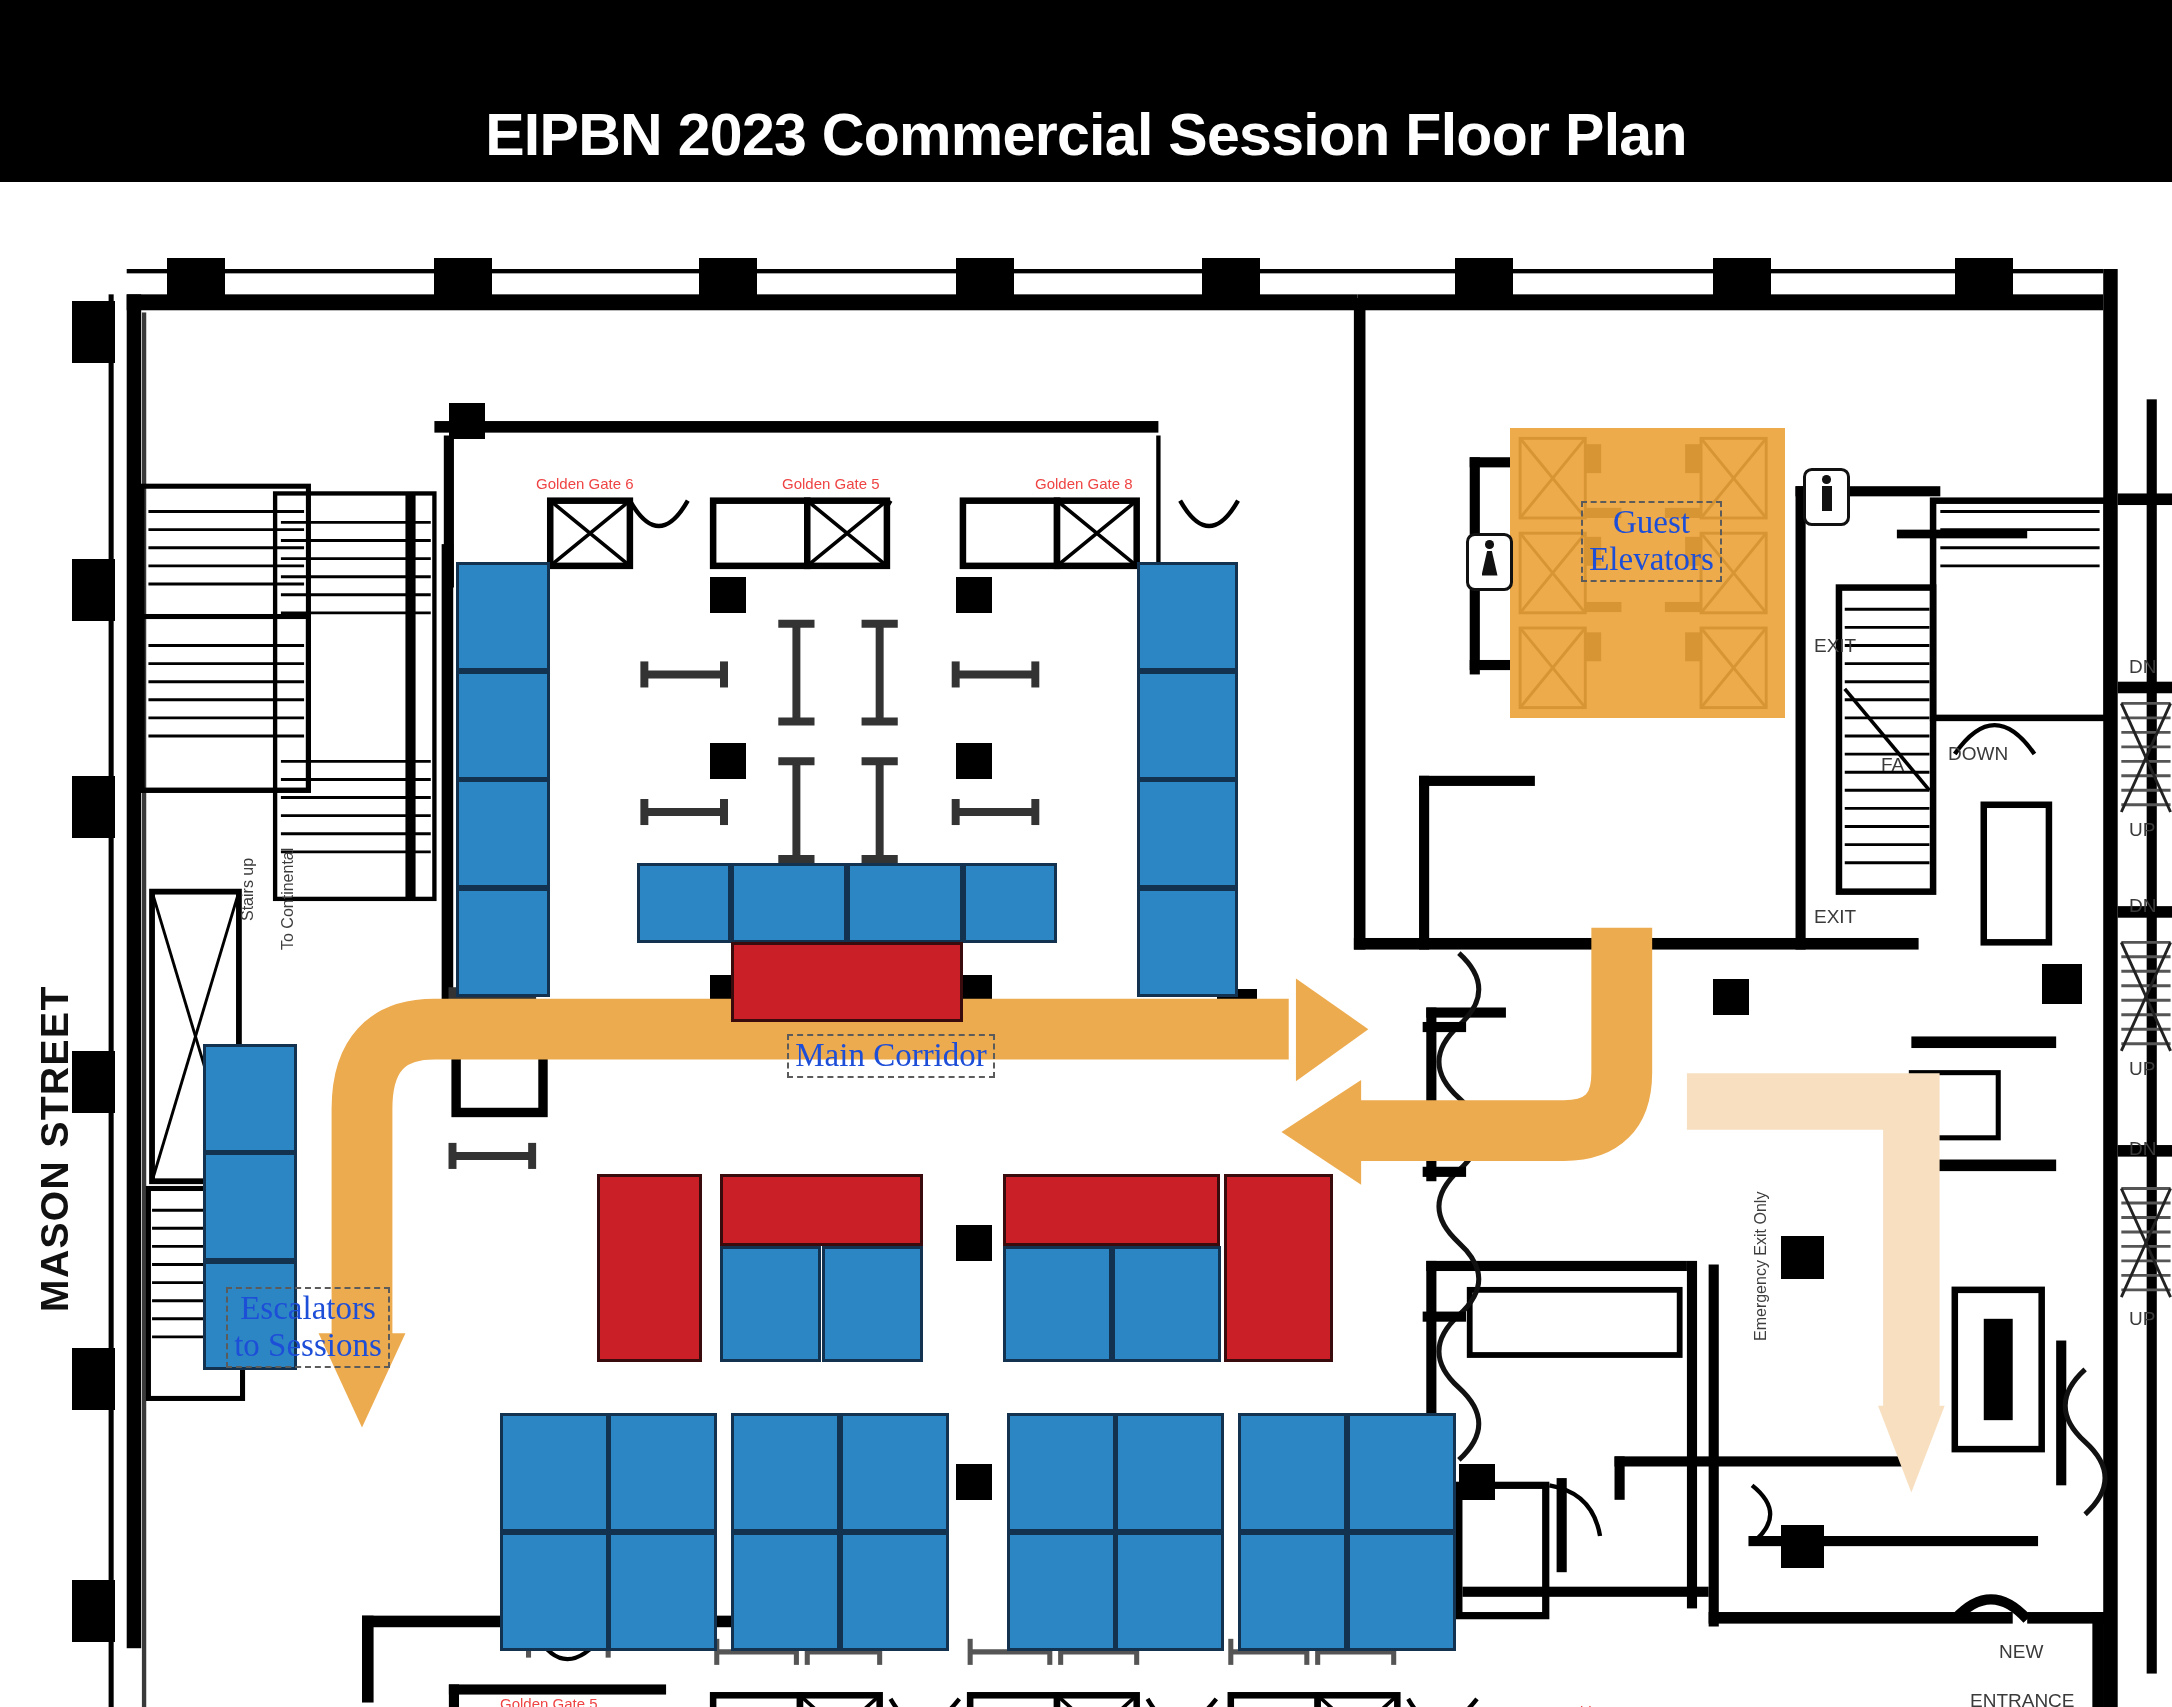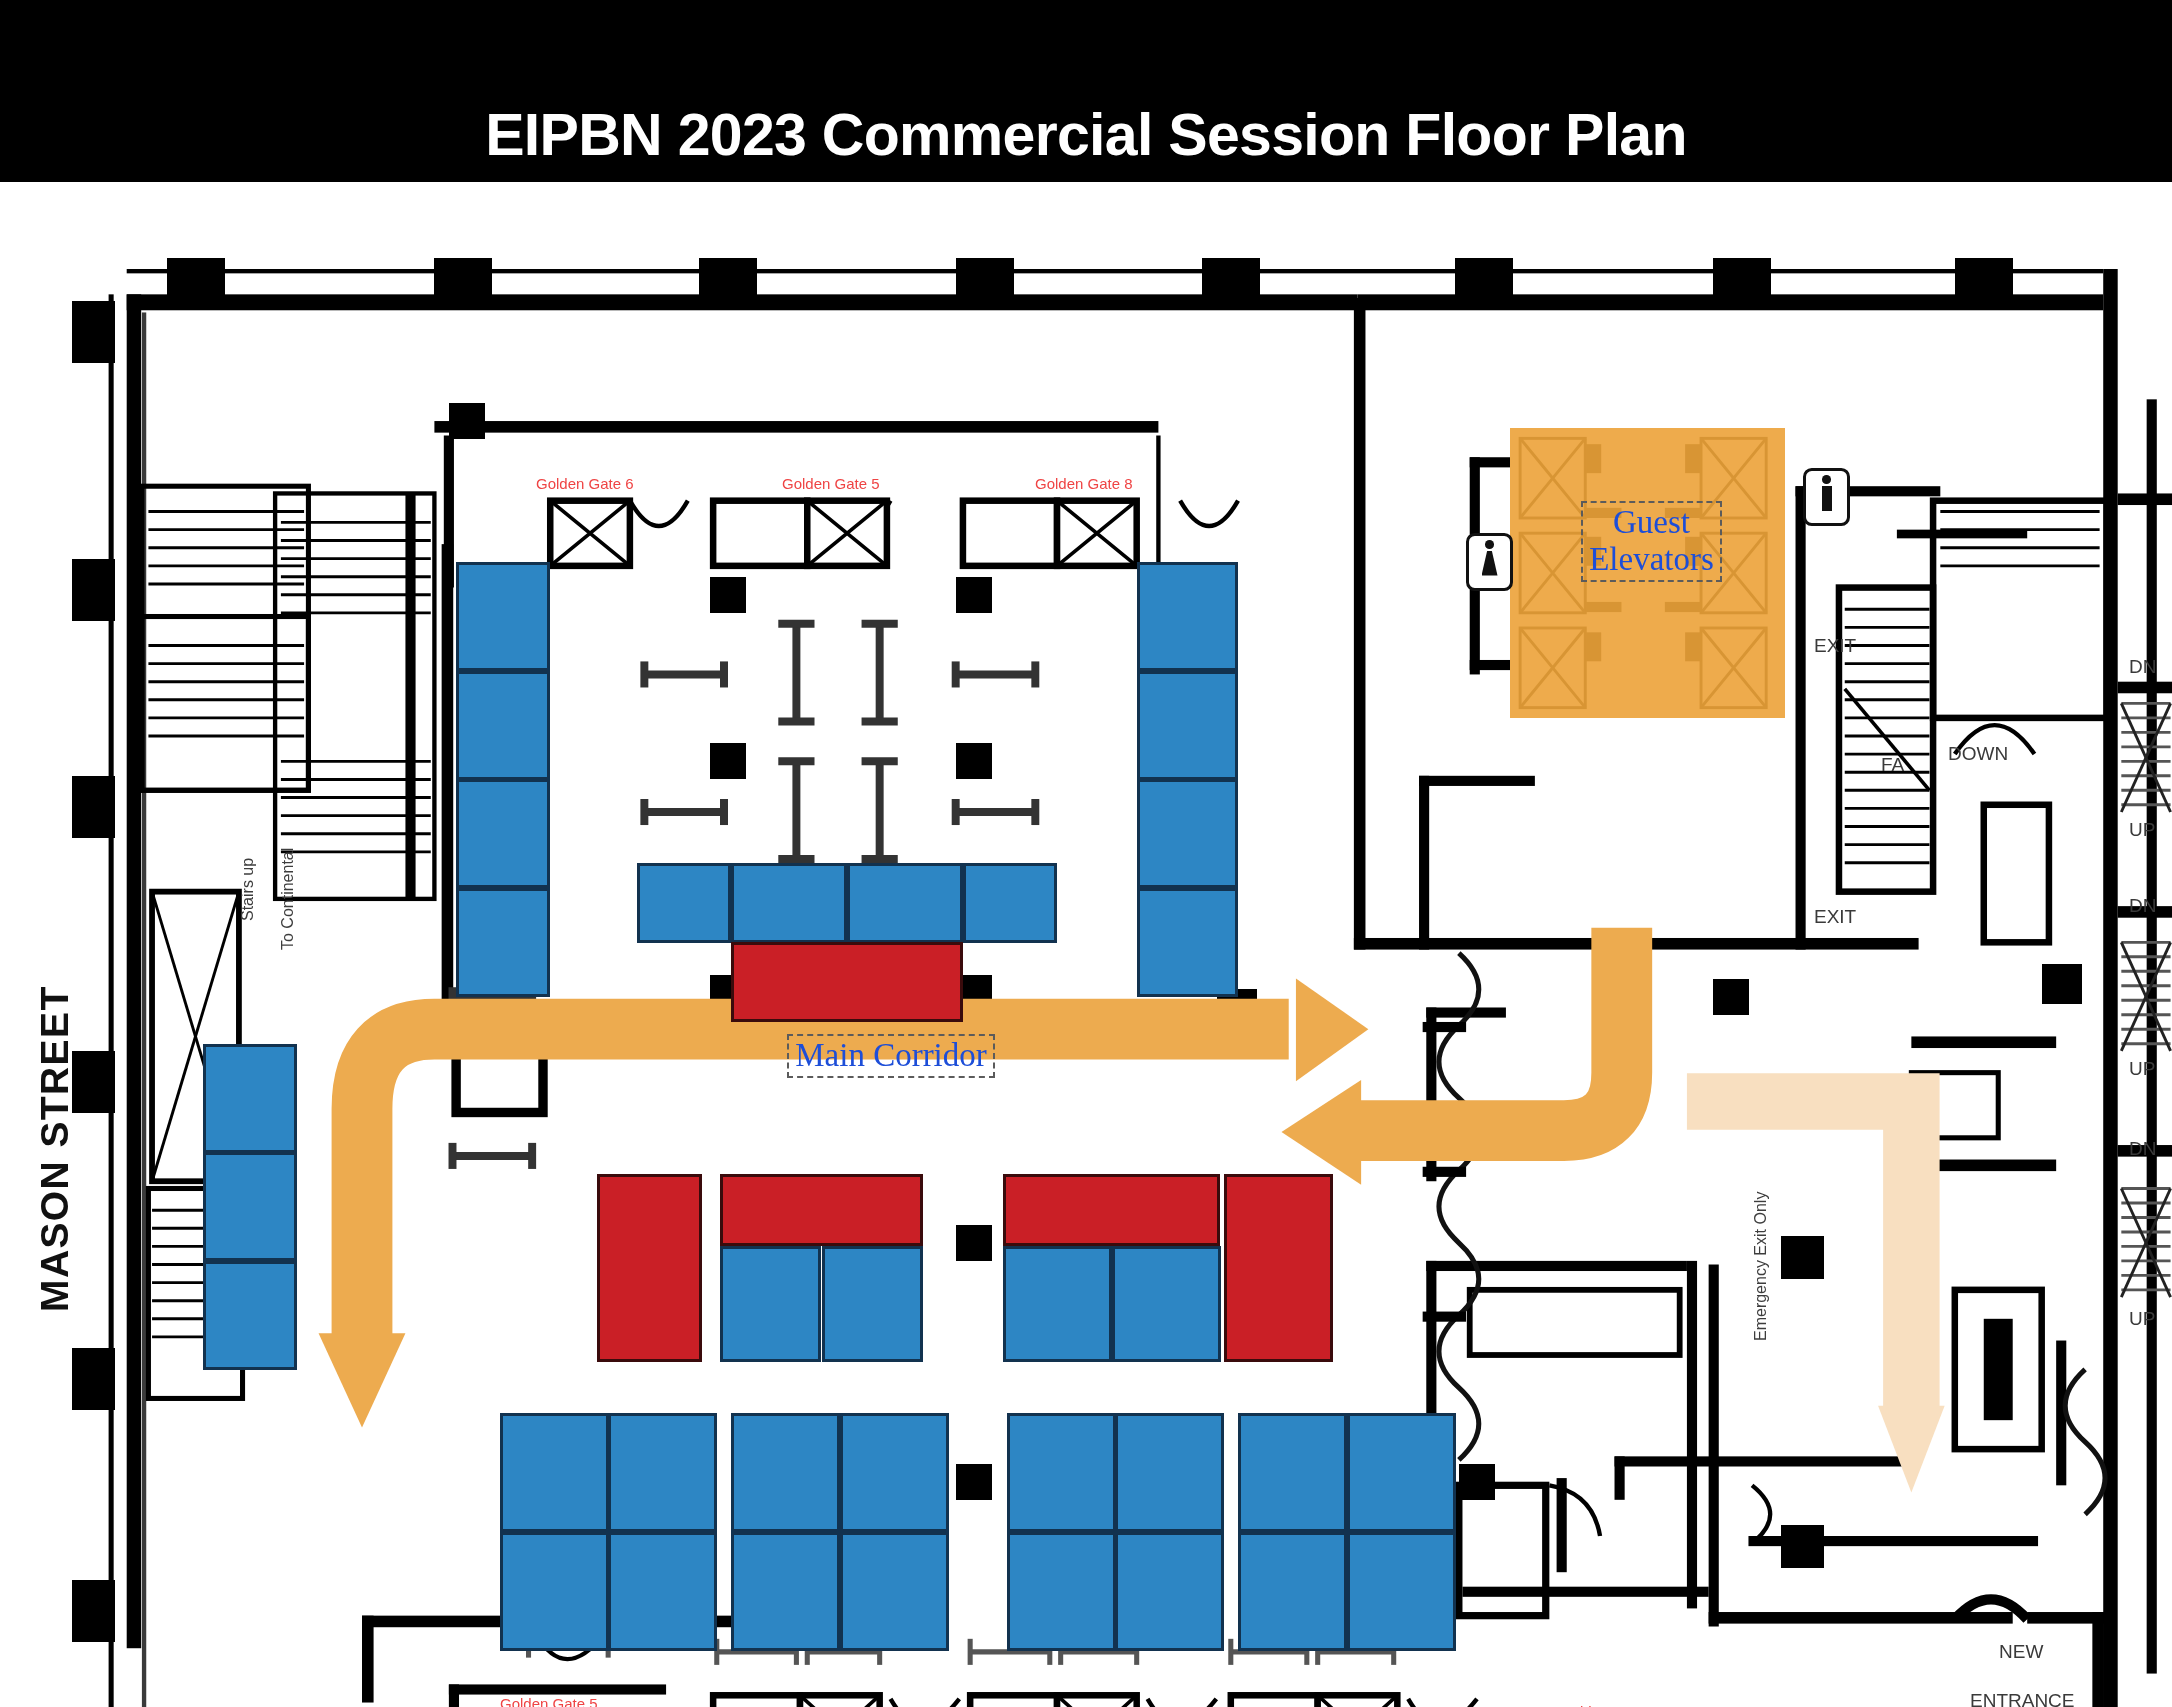--- a/index.html
+++ b/index.html
@@ -516,20 +516,24 @@
     <div class="callout" style="left:1550px;top:282px;width:203px;">
       <span>Guest
 Elevators</span>
     </div>
 
     <div class="callout" style="left:739px;top:815px;width:304px;">
       <span>Main Corridor</span>
     </div>
 
 
+    <div class="callout" style="left:185px;top:1068px;width:246px;">
+      <span>Escalators
+to Sessions</span>
+    </div>
 
     <div id="mason">MASON STREET</div>
 
     <div class="microtext" style="left:536px;top:293px;">Golden Gate 6</div>
     <div class="microtext" style="left:782px;top:293px;">Golden Gate 5</div>
     <div class="microtext" style="left:1035px;top:293px;">Golden Gate 8</div>
 
     <div class="microtext" style="left:500px;top:1513px;">Golden Gate 5</div>
 
     <div class="microtext" style="left:1560px;top:1521px;">Golden Gate 1</div>

